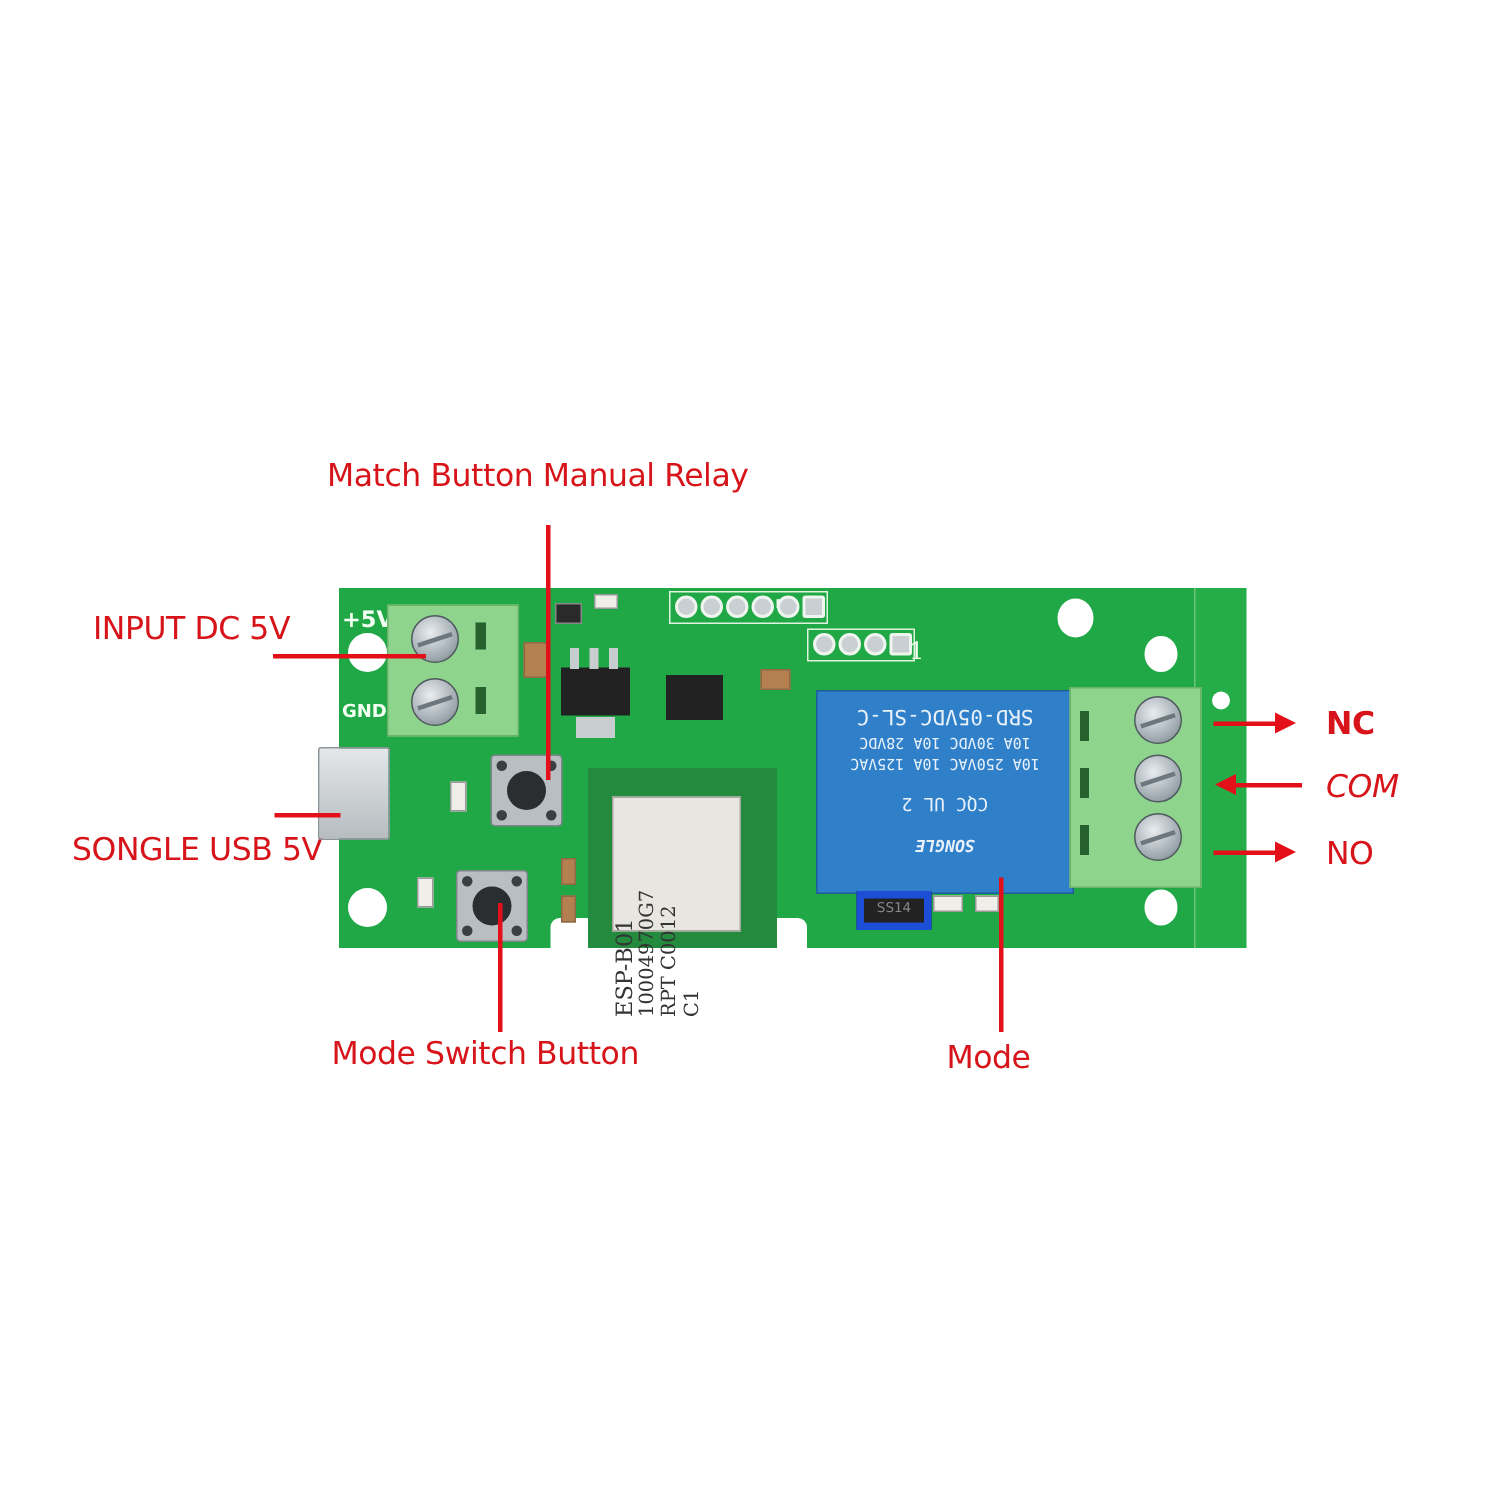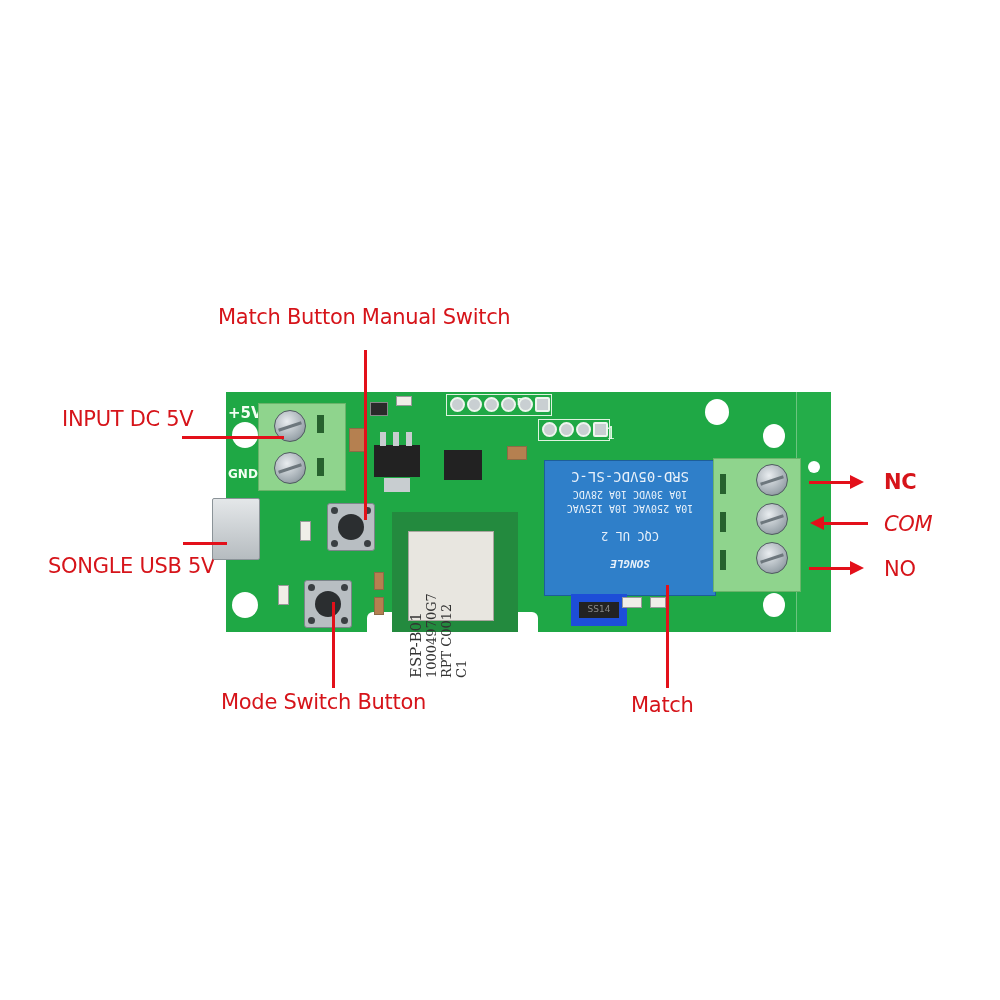--- a/index.html
+++ b/index.html
@@ -24,30 +24,30 @@
   .usb{position:absolute;background:linear-gradient(#e4e7e9,#b6bcc0);border:1px solid #8b9398;border-radius:2px;}
   .module{position:absolute;background:#238a3e;}
   .shield{position:absolute;background:#e8e6e0;border:1px solid #a9a69f;color:#333;font-family:"DejaVu Serif",serif;font-size:13px;line-height:15px;padding:4px 6px;box-sizing:border-box;}
   .relay{position:absolute;background:#2f7fc9;border:1px solid #1d5e99;color:#e8f1fa;font-family:"DejaVu Sans Mono",monospace;}
   .relay .ln{position:absolute;left:0;right:0;text-align:center;transform:rotate(180deg);}
   .header{position:absolute;border:1px solid #dff3df;}
   .pad{position:absolute;width:11px;height:11px;border-radius:50%;background:#c9cfd2;border:2px solid #eef5ee;}
   .smd{position:absolute;background:#f0eee8;border:1px solid #999;}
   .smd-dark{position:absolute;background:#2a2a2a;border:1px solid #888;}
   .cap{position:absolute;background:#b58050;border:1px solid #8d6a46;}
-  .diode{position:absolute;background:#222;border:8px solid #1d4ed8;color:#888;font-size:9px;text-align:center;line-height:14px;}
+  .diode{position:absolute;background:#222;border:5px solid #1d4ed8;color:#888;font-size:9px;text-align:center;line-height:14px;}
 </style>
 </head>
 <body>
 
-<div class="label" style="left:218px;top:305px;">Match Button Manual Switch</div>
+<div class="label" style="left:218px;top:305px;">Match Button Manual Relay</div>
 <div class="label" style="left:62px;top:407px;">INPUT DC 5V</div>
 <div class="label" style="left:48px;top:554px;">SONGLE USB 5V</div>
 <div class="label" style="left:221px;top:690px;">Mode Switch Button</div>
-<div class="label" style="left:631px;top:693px;">Match</div>
+<div class="label" style="left:631px;top:693px;">Mode</div>
 <div class="label" style="left:884px;top:470px;font-weight:bold;">NC</div>
 <div class="label" style="left:884px;top:512px;font-style:italic;">COM</div>
 <div class="label" style="left:884px;top:557px;">NO</div>
 
 <div class="pcb" style="left:226px;top:392px;width:570px;height:240px;"></div>
 <div class="pcb" style="left:796px;top:392px;width:34px;height:240px;background:#24ad49;border-left:1px solid #6cc47f;"></div>
 <div class="hole" style="left:367px;top:612px;width:60px;height:22px;border-radius:6px 6px 0 0;"></div>
 <div class="hole" style="left:488px;top:612px;width:50px;height:22px;border-radius:6px 6px 0 0;"></div>
 
 <div class="hole" style="left:232px;top:422px;width:26px;height:26px;"></div>

